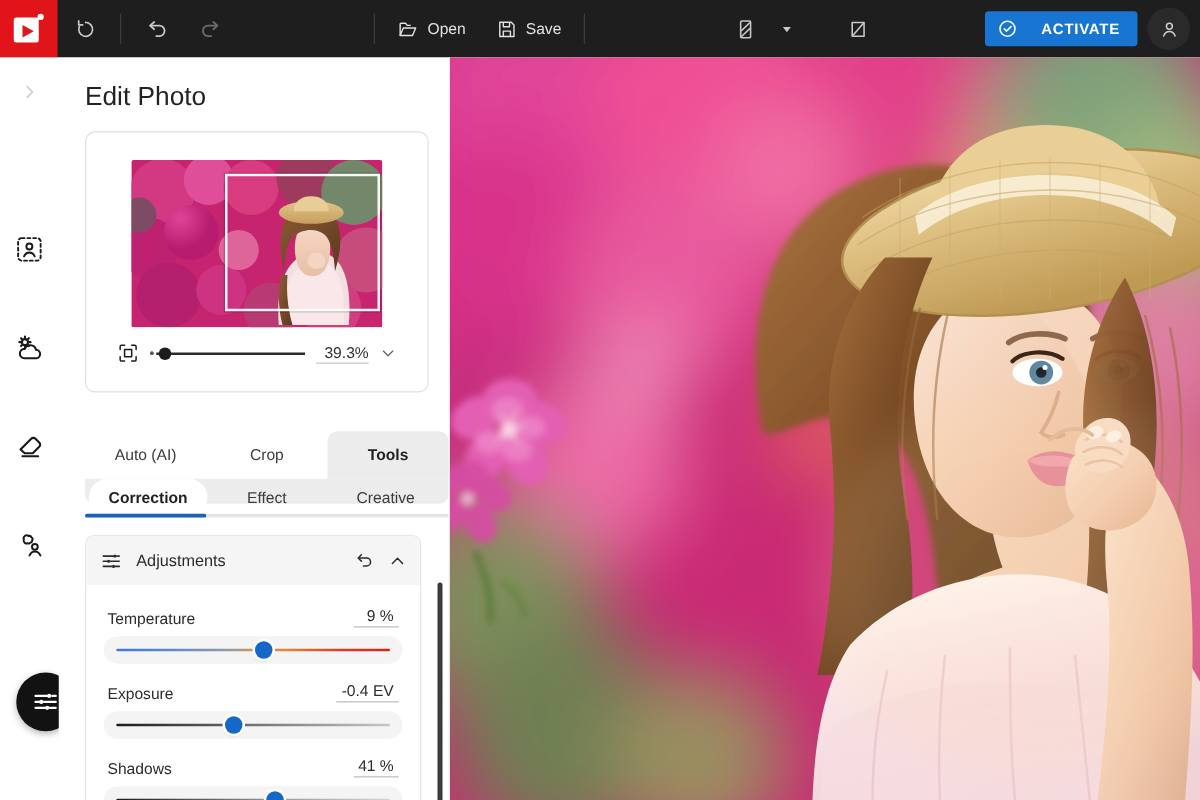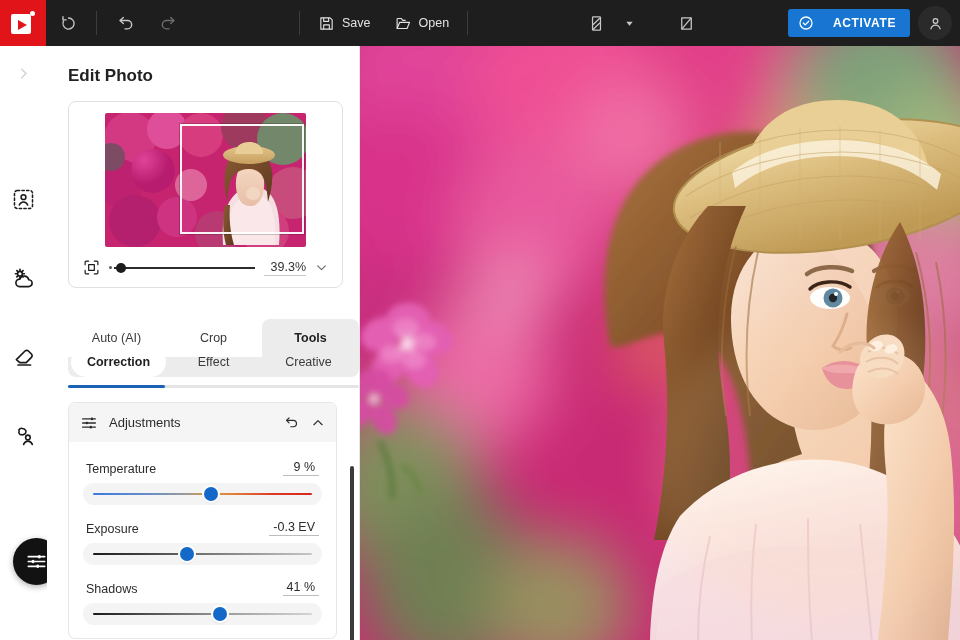--- a/index.html
+++ b/index.html
@@ -87,29 +87,29 @@
   }
 
   
   .panel {
     position: absolute; left: 47px; top: 46px;
     width: 313px; height: 594px; background: #ffffff;
     border-right: 1px solid #e6e6e6;
     overflow: hidden;
   }
   .panel-title {
-    font-size: 17px; color: #222; font-weight: bold;
+    font-size: 21px; color: #222; font-weight: normal;
     padding: 20px 0 0 21px;
   }
 
   
   .nav-card {
     margin: 15px 16px 0 21px;
     border: 1px solid #e0e0e0; border-radius: 8px;
-    background: #fff; padding: 11px;
+    background: #fff; padding: 22px;
   }
   .nav-thumb-wrap { display: flex; justify-content: center; }
   .nav-thumb {
     position: relative; width: 201px; height: 134px;
     border-radius: 2px; overflow: hidden;
   }
   .nav-viewport {
     position: absolute; left: 75px; top: 11px; width: 124px; height: 110px;
     border: 2px solid rgba(255,255,255,.95);
     box-shadow: 0 0 0 1px rgba(0,0,0,.18);
@@ -139,21 +139,21 @@
   .tabs-outer { margin: 31px 0 0 21px; position: relative; }
   .tabs-top { display: flex; height: 38px; }
   .tab-top {
     flex: 1 1 0; display: flex; align-items: center; justify-content: center;
     font-size: 12.5px; color: #3b3b3b; cursor: pointer;
     border-radius: 8px 8px 0 0;
   }
   .tab-top.active { background: #ececec; font-weight: bold; color: #1f1f1f; justify-content: center; }
   .tabs-sub {
     display: flex; height: 20px; background: #ececec;
-    border-radius: 0 0 8px 8px; align-items: flex-end; padding: 0 3px;
+    border-radius: 0 0 8px 8px; align-items: flex-start; padding: 0 3px;
   }
   .tab-sub {
     flex: 1 1 0; height: 30px; display: flex; align-items: center;
     justify-content: center; font-size: 12.5px; color: #3b3b3b;
     cursor: pointer; border-radius: 15px;
   }
   .tab-sub.active { background: #ffffff; font-weight: bold; color: #1f1f1f; }
   .tabs-underline {
     margin-top: 8px; height: 3px; background: #e4e4e4; border-radius: 2px;
     position: relative;
@@ -252,33 +252,33 @@
         <path d="M17 9H9a5 5 0 0 0 0 10h3"></path>
           <path d="M14 5.5 18 9l-4 3.5"></path>
       </svg>
     </div>
 
     <div style="width:102px"></div>
     <div class="tb-sep"></div>
 
     <div class="tb-text-btn">
       <svg width="17" height="17" viewBox="0 0 24 24" fill="none" stroke="currentColor" stroke-width="1.6" stroke-linejoin="round">
+        <path d="M3 19V6a1 1 0 0 1 1-1h5l2 2.5h4"></path>
+          <path d="M3 19h14l3.5-8.5H6.5z"></path>
+      </svg>
+      <span>Open</span>
+    </div>
+
+    <div class="tb-text-btn">
+      <svg width="17" height="17" viewBox="0 0 24 24" fill="none" stroke="currentColor" stroke-width="1.6" stroke-linejoin="round">
         <path d="M4 4h13l3 3v13H4z"></path>
           <path d="M8 4v5h7V4"></path>
           <path d="M8 20v-6h8v6"></path>
       </svg>
       <span>Save</span>
-    </div>
-
-    <div class="tb-text-btn">
-      <svg width="17" height="17" viewBox="0 0 24 24" fill="none" stroke="currentColor" stroke-width="1.6" stroke-linejoin="round">
-        <path d="M3 19V6a1 1 0 0 1 1-1h5l2 2.5h4"></path>
-          <path d="M3 19h14l3.5-8.5H6.5z"></path>
-      </svg>
-      <span>Open</span>
     </div>
 
     <div class="tb-sep"></div>
     <div style="width:100px"></div>
 
     <div class="tb-btn">
       <svg width="19" height="19" viewBox="0 0 24 24" fill="none" stroke="currentColor" stroke-width="1.6">
         <rect x="7" y="3.5" width="10" height="17" rx="1"></rect>
         <path d="M7.6 13.5 16.4 5M7.6 19.5 16.4 11"></path>
       </svg>
@@ -505,21 +505,21 @@
           <div class="slider-shell">
             <div class="slider-bar bar-temp">
               <div class="slider-knob" style="left:54%"></div>
             </div>
           </div>
         </div>
 
         <div class="slider-row">
           <div class="slider-label-row">
             <span class="slider-label">Exposure</span>
-            <span class="slider-value">-0.3 EV</span>
+            <span class="slider-value">-0.4 EV</span>
           </div>
           <div class="slider-shell">
             <div class="slider-bar bar-expo">
               <div class="slider-knob" style="left:43%"></div>
             </div>
           </div>
         </div>
 
         <div class="slider-row">
           <div class="slider-label-row">

